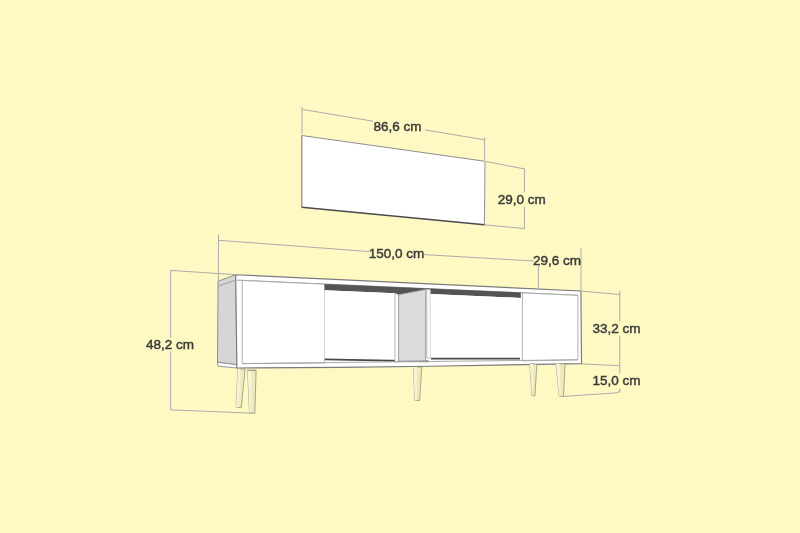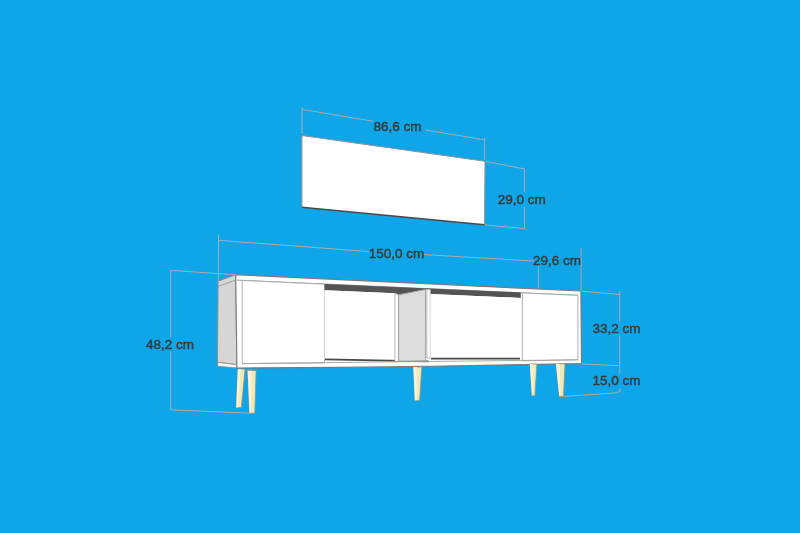--- a/index.html
+++ b/index.html
@@ -1,16 +1,16 @@
 <!DOCTYPE html>
 <html><head>
 <meta charset="utf-8">
 <style>
   html,body{margin:0;padding:0;background:#ffffff;}
-  .wrap{width:800px;height:533px;position:relative;background:#0ea5e9;overflow:hidden;}
+  .wrap{width:800px;height:533px;position:relative;background:#fef9c3;overflow:hidden;}
   svg{display:block;}
   text{font-family:"Liberation Sans", sans-serif;font-size:13.5px;fill:#3a3a3a;stroke:#3a3a3a;stroke-width:0.45;}
 </style>
 </head>
 <body>
 <div class="wrap">
 <svg width="800" height="533" viewBox="0 0 800 533">
 
 <g>
   <polygon points="301.8,135.5 485,161.2 484.4,224.7 301.8,207.3" fill="#ffffff" stroke="none"></polygon>

